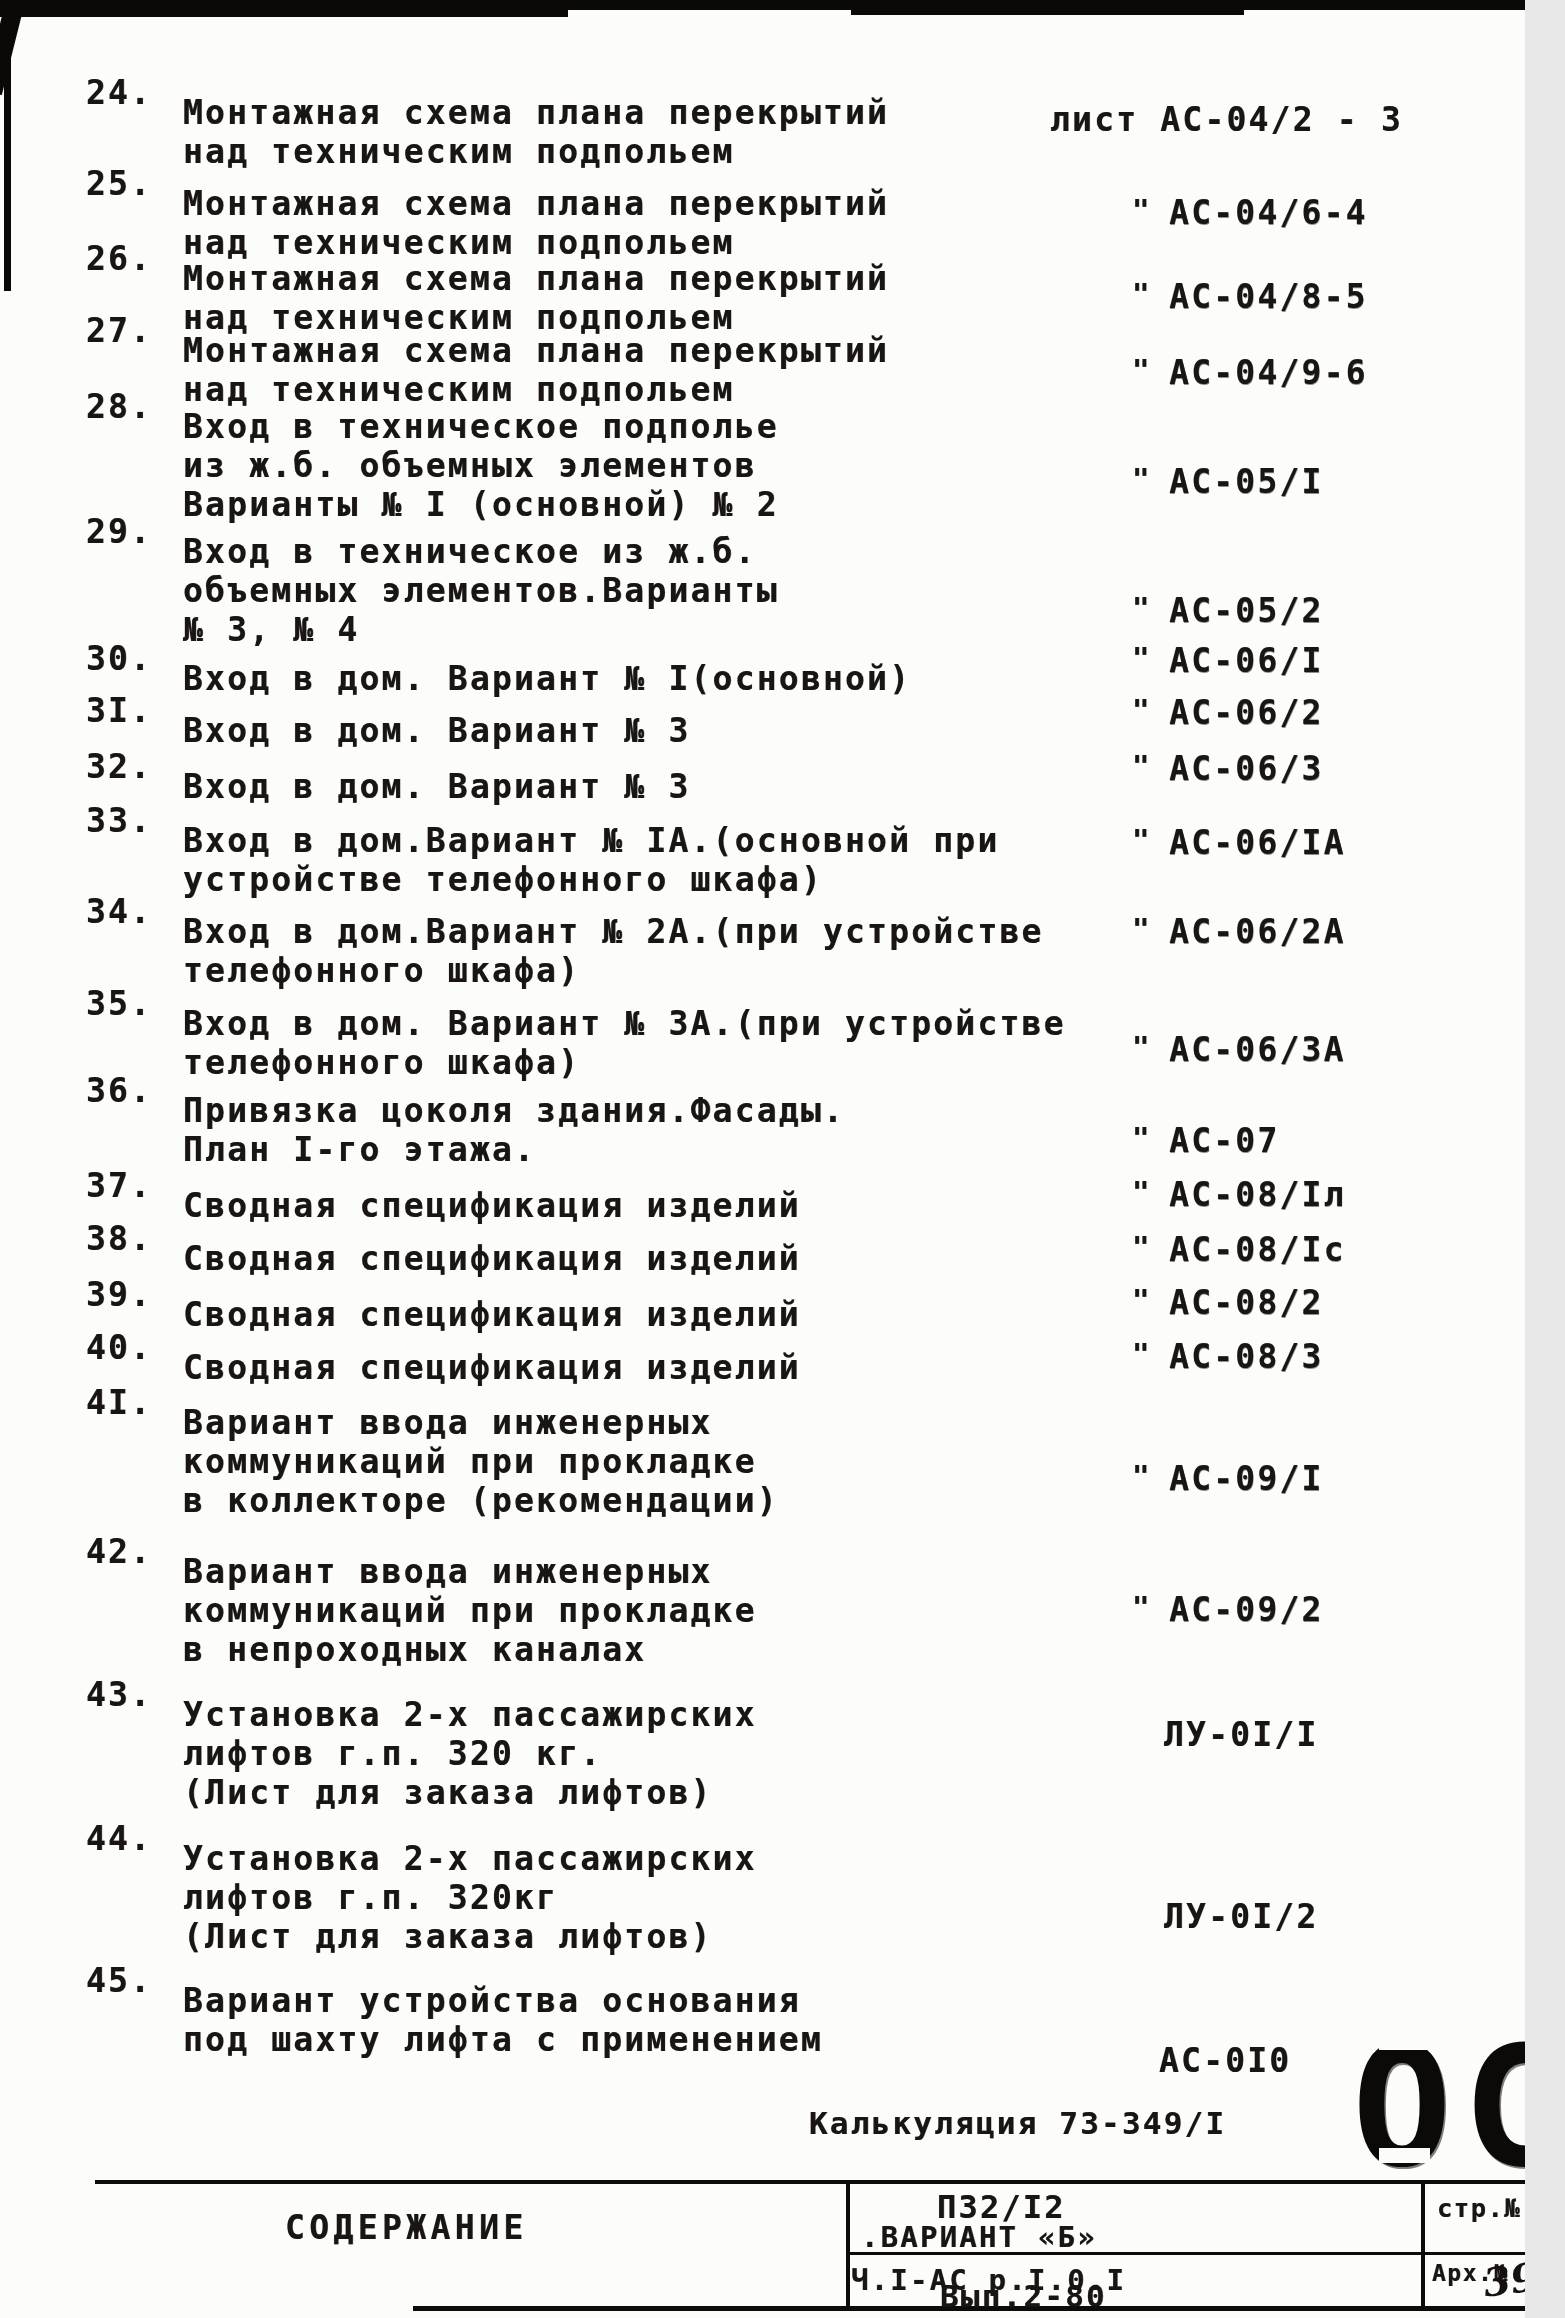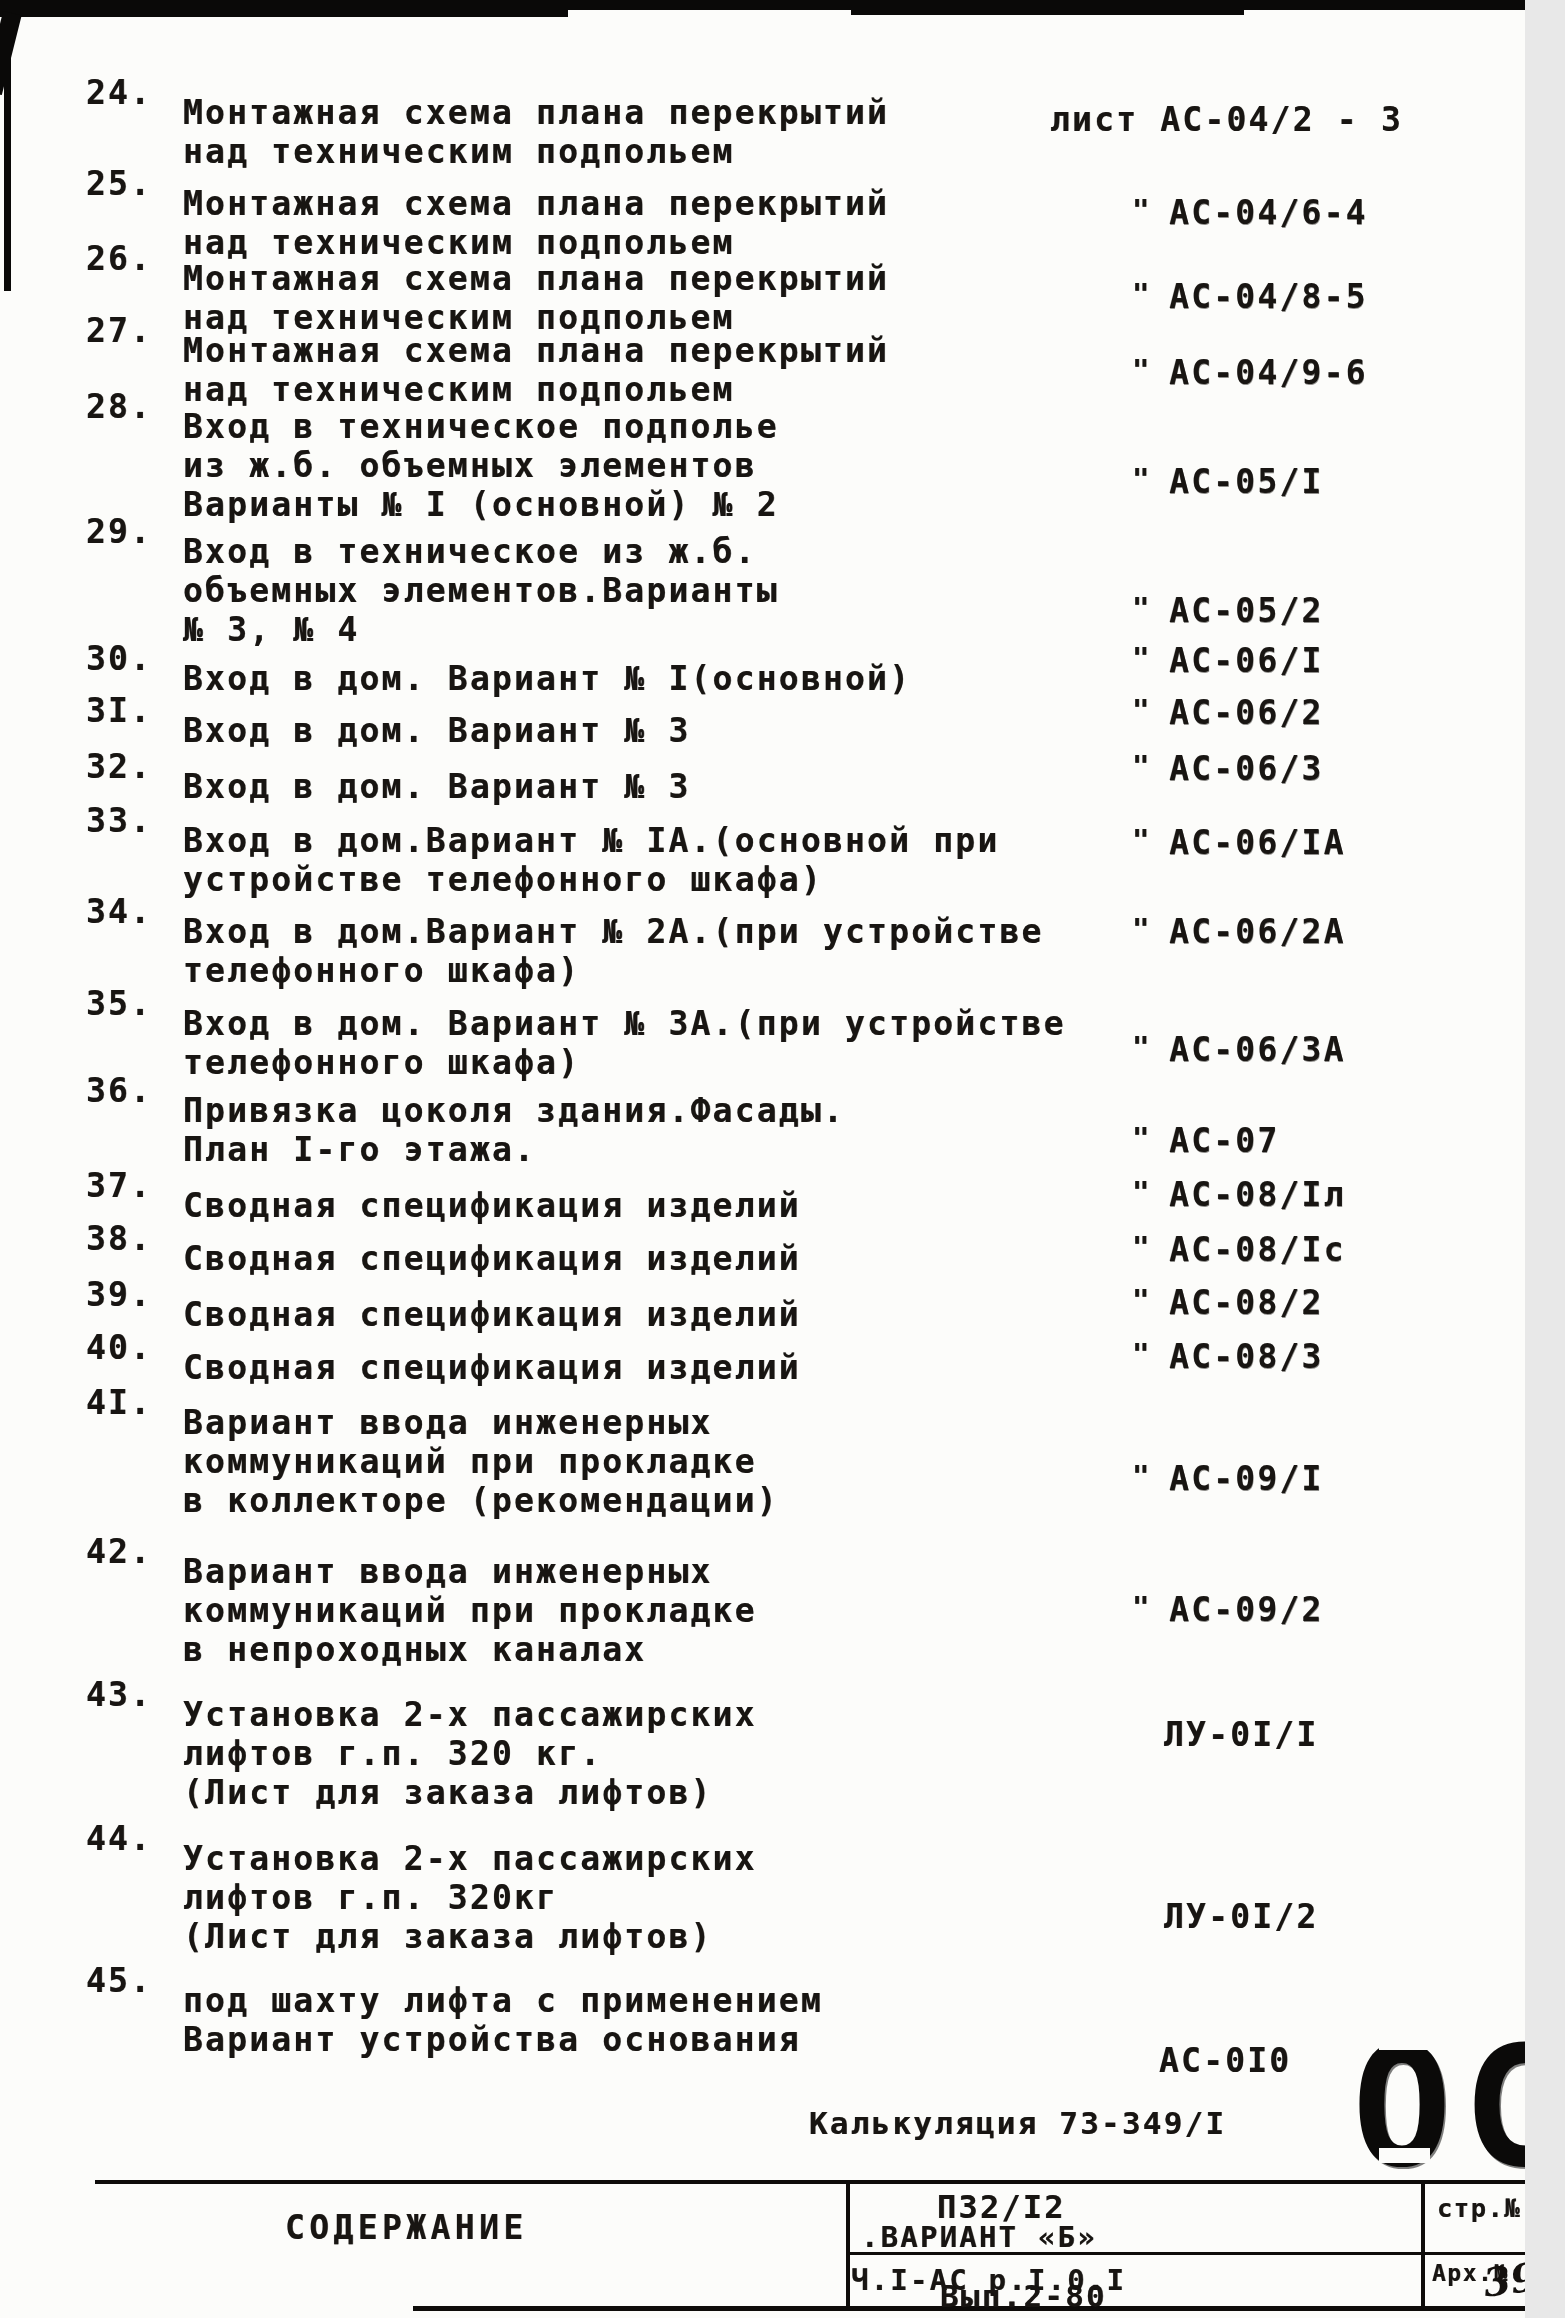--- a/index.html
+++ b/index.html
@@ -140,21 +140,21 @@
       <div class="item" style="top: 1675px;">
     <div class="num tw">43.</div>
     <div class="lines tw"><div>Установка 2-х пассажирских</div><div>лифтов г.п. 320 кг.</div><div>(Лист для заказа лифтов)</div></div>
   </div>
       <div class="item" style="top: 1819px;">
     <div class="num tw">44.</div>
     <div class="lines tw"><div>Установка 2-х пассажирских</div><div>лифтов г.п. 320кг</div><div>(Лист для заказа лифтов)</div></div>
   </div>
       <div class="item" style="top: 1961px;">
     <div class="num tw">45.</div>
-    <div class="lines tw"><div>под шахту лифта с применением</div><div>Вариант устройства основания</div></div>
+    <div class="lines tw"><div>Вариант устройства основания</div><div>под шахту лифта с применением</div></div>
   </div>
     </div>
 
   <div class="tw" style="position:absolute;left:809px;top:2105px;font-size:31px;">Калькуляция 73-349/I</div>
 
   <div class="stamp tw">ОС</div>
   <div class="stamp-notch" style="left:1379px;top:2035px;width:51px;height:14.6px;"></div>
   <div class="stamp-notch" style="left:1379px;top:2148px;width:51px;height:14.6px;"></div>
 
   <div class="footer-line" style="left:95px;top:2180px;width:1471px;height:3.6px;"></div>

